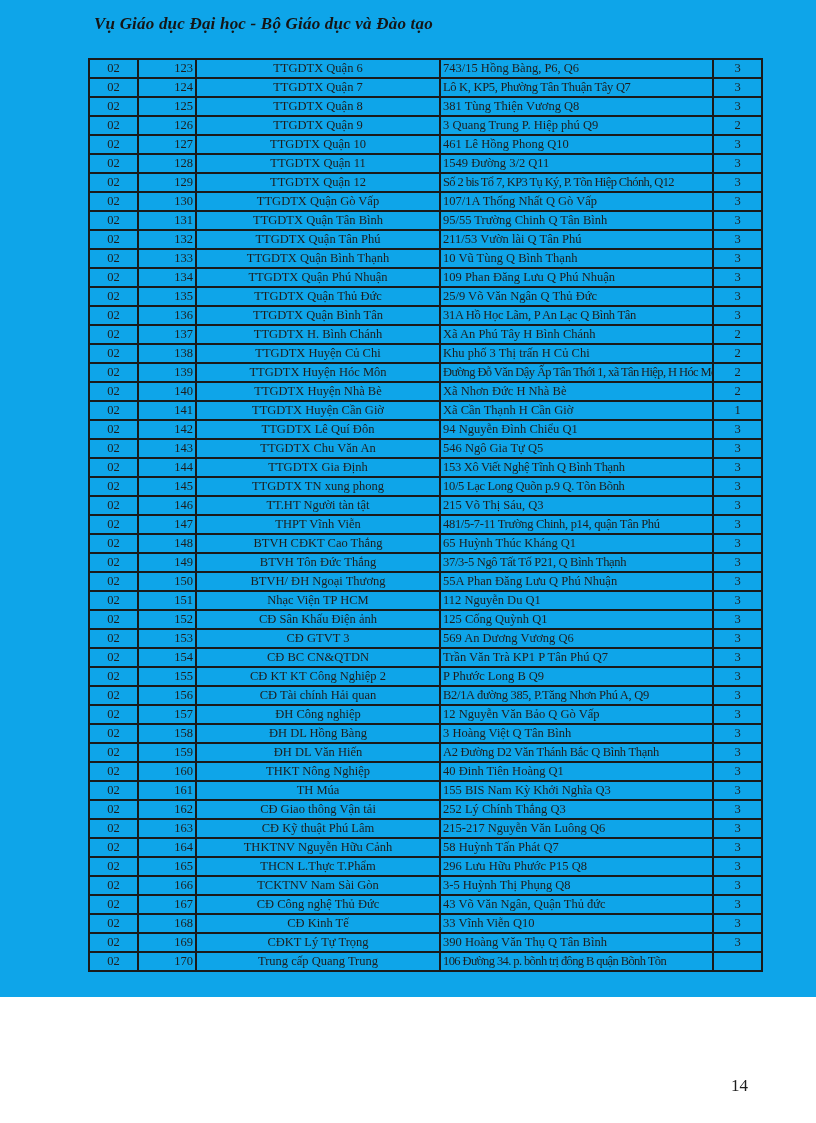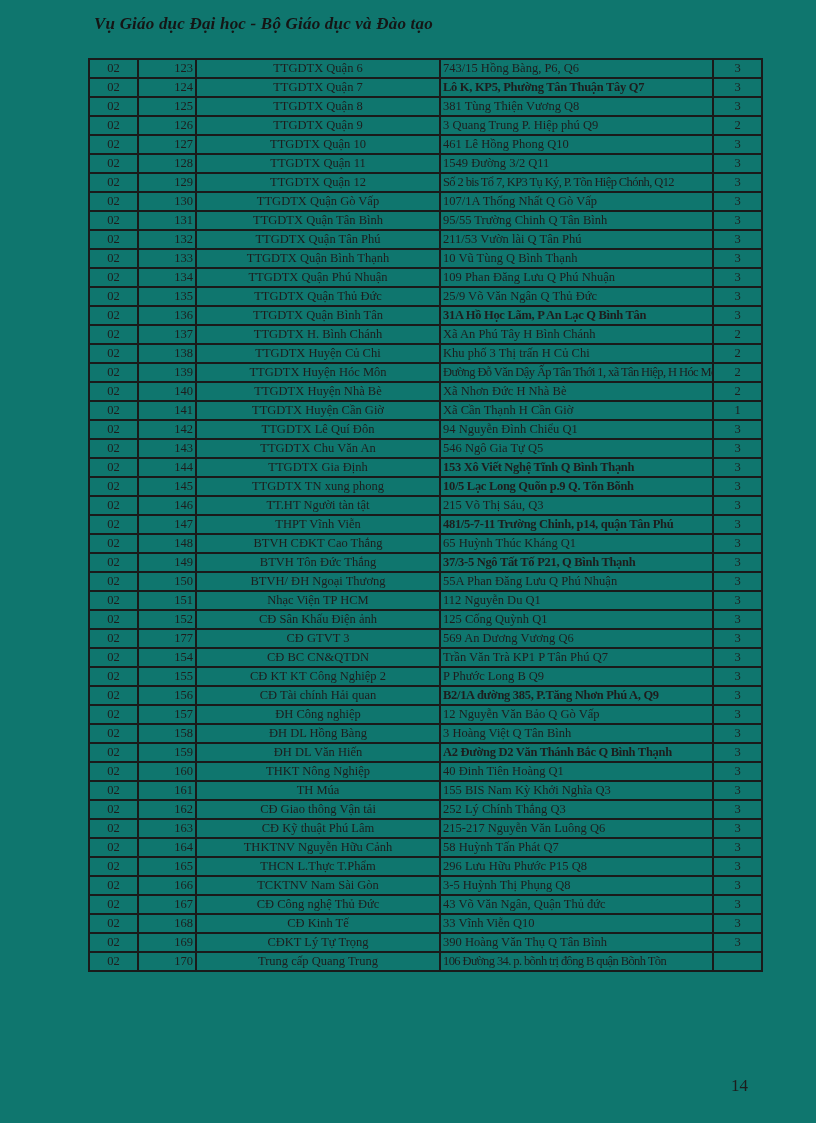--- a/index.html
+++ b/index.html
@@ -9,22 +9,22 @@
     width: 816px;
     height: 1123px;
     font-family: "Liberation Serif", "DejaVu Serif", serif;
     color: #1c1c1c;
     position: relative;
     overflow: hidden;
   }
   .page {
     position: relative;
     width: 816px;
-    height: 1123px;
-    background: #0f766e;
+    height: 997px;
+    background: #0ea5e9;
   }
   .doc-header {
     position: absolute;
     top: 14px;
     left: 94px;
     font-size: 17px;
     font-weight: bold;
     font-style: italic;
     letter-spacing: 0.2px;
     color: #151515;
@@ -47,21 +47,21 @@
     overflow: hidden;
     white-space: nowrap;
     vertical-align: middle;
     color: #1d1d1d;
   }
   td.c-region { width: 43px; text-align: center; border-radius: 6px; }
   td.c-no     { width: 52px; text-align: right; }
   td.c-name   { width: 238px; text-align: center; padding-left: 9px; }
   td.c-addr   { width: 267px; text-align: left; padding-left: 6px; }
   td.c-val    { width: 43px; text-align: center; }
-  td.cond  { font-size: 11.5px; letter-spacing: -0.3px; font-weight: bold; }
+  td.cond  { font-size: 11.5px; letter-spacing: -0.3px; }
   td.xcond { font-size: 10.5px; letter-spacing: -0.6px; margin-left: 16px; }
   .page-number {
     position: absolute;
     top: 1076px;
     left: 731px;
     font-size: 17px;
     color: #1d1d1d;
   }
 </style>
 </head>
@@ -278,21 +278,21 @@
         </tr>
         <tr>
           <td class="c-region">02</td>
           <td class="c-no">152</td>
           <td class="c-name">CĐ Sân Khấu Điện ảnh</td>
           <td class="c-addr">125 Cống Quỳnh Q1</td>
           <td class="c-val">3</td>
         </tr>
         <tr>
           <td class="c-region">02</td>
-          <td class="c-no">177</td>
+          <td class="c-no">153</td>
           <td class="c-name">CĐ GTVT 3</td>
           <td class="c-addr">569 An Dương Vương Q6</td>
           <td class="c-val">3</td>
         </tr>
         <tr>
           <td class="c-region">02</td>
           <td class="c-no">154</td>
           <td class="c-name">CĐ BC CN&amp;QTDN</td>
           <td class="c-addr">Trần Văn Trà KP1 P Tân Phú Q7</td>
           <td class="c-val">3</td>

